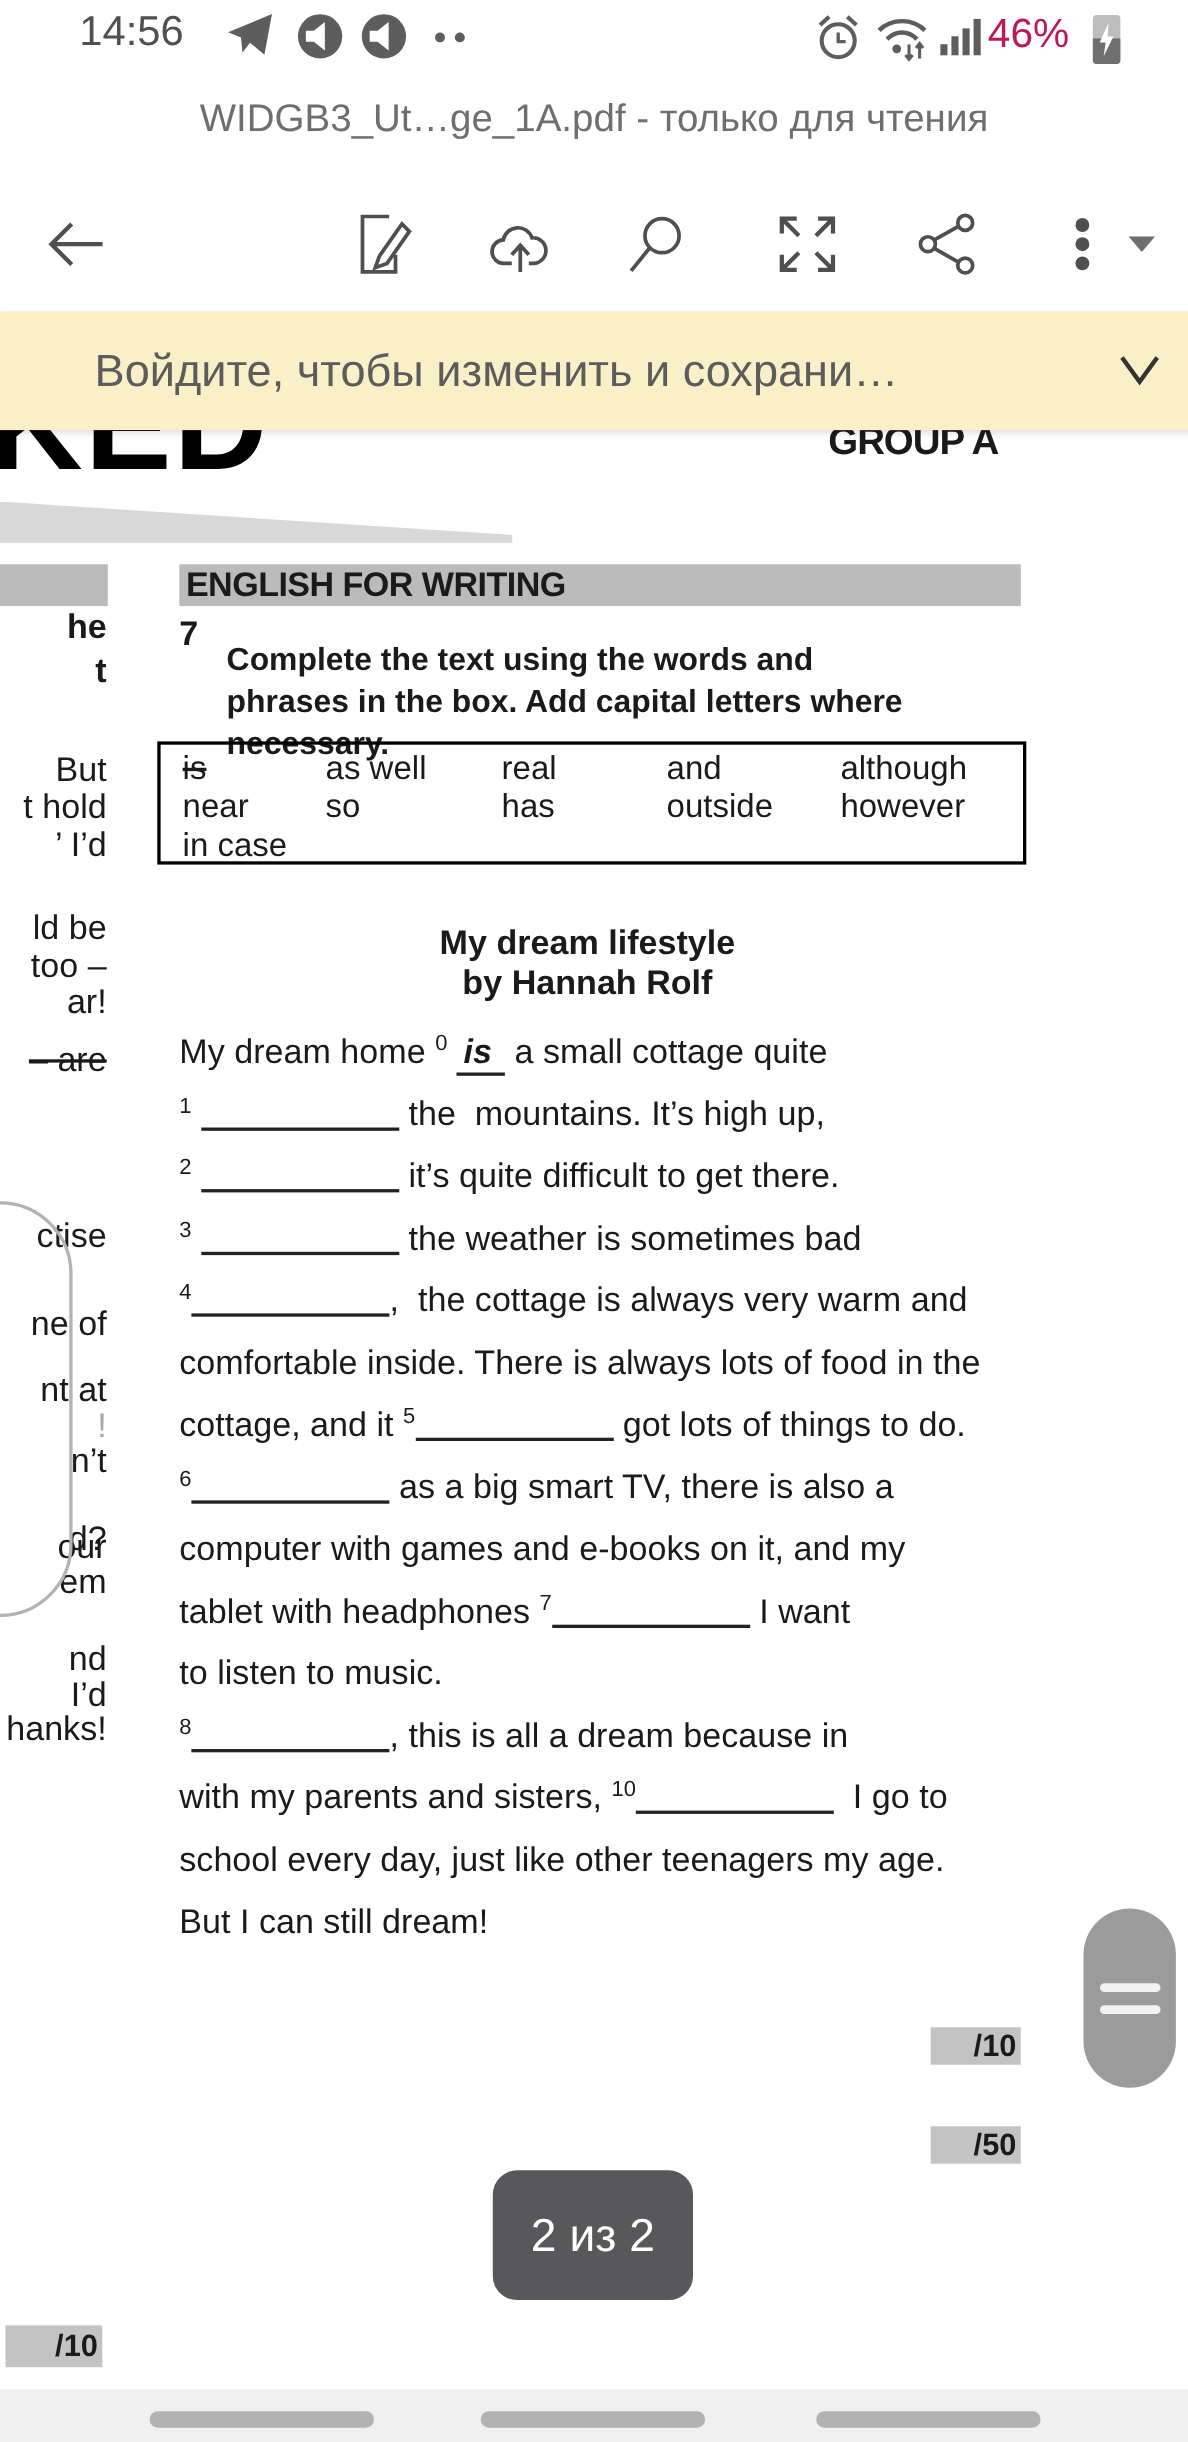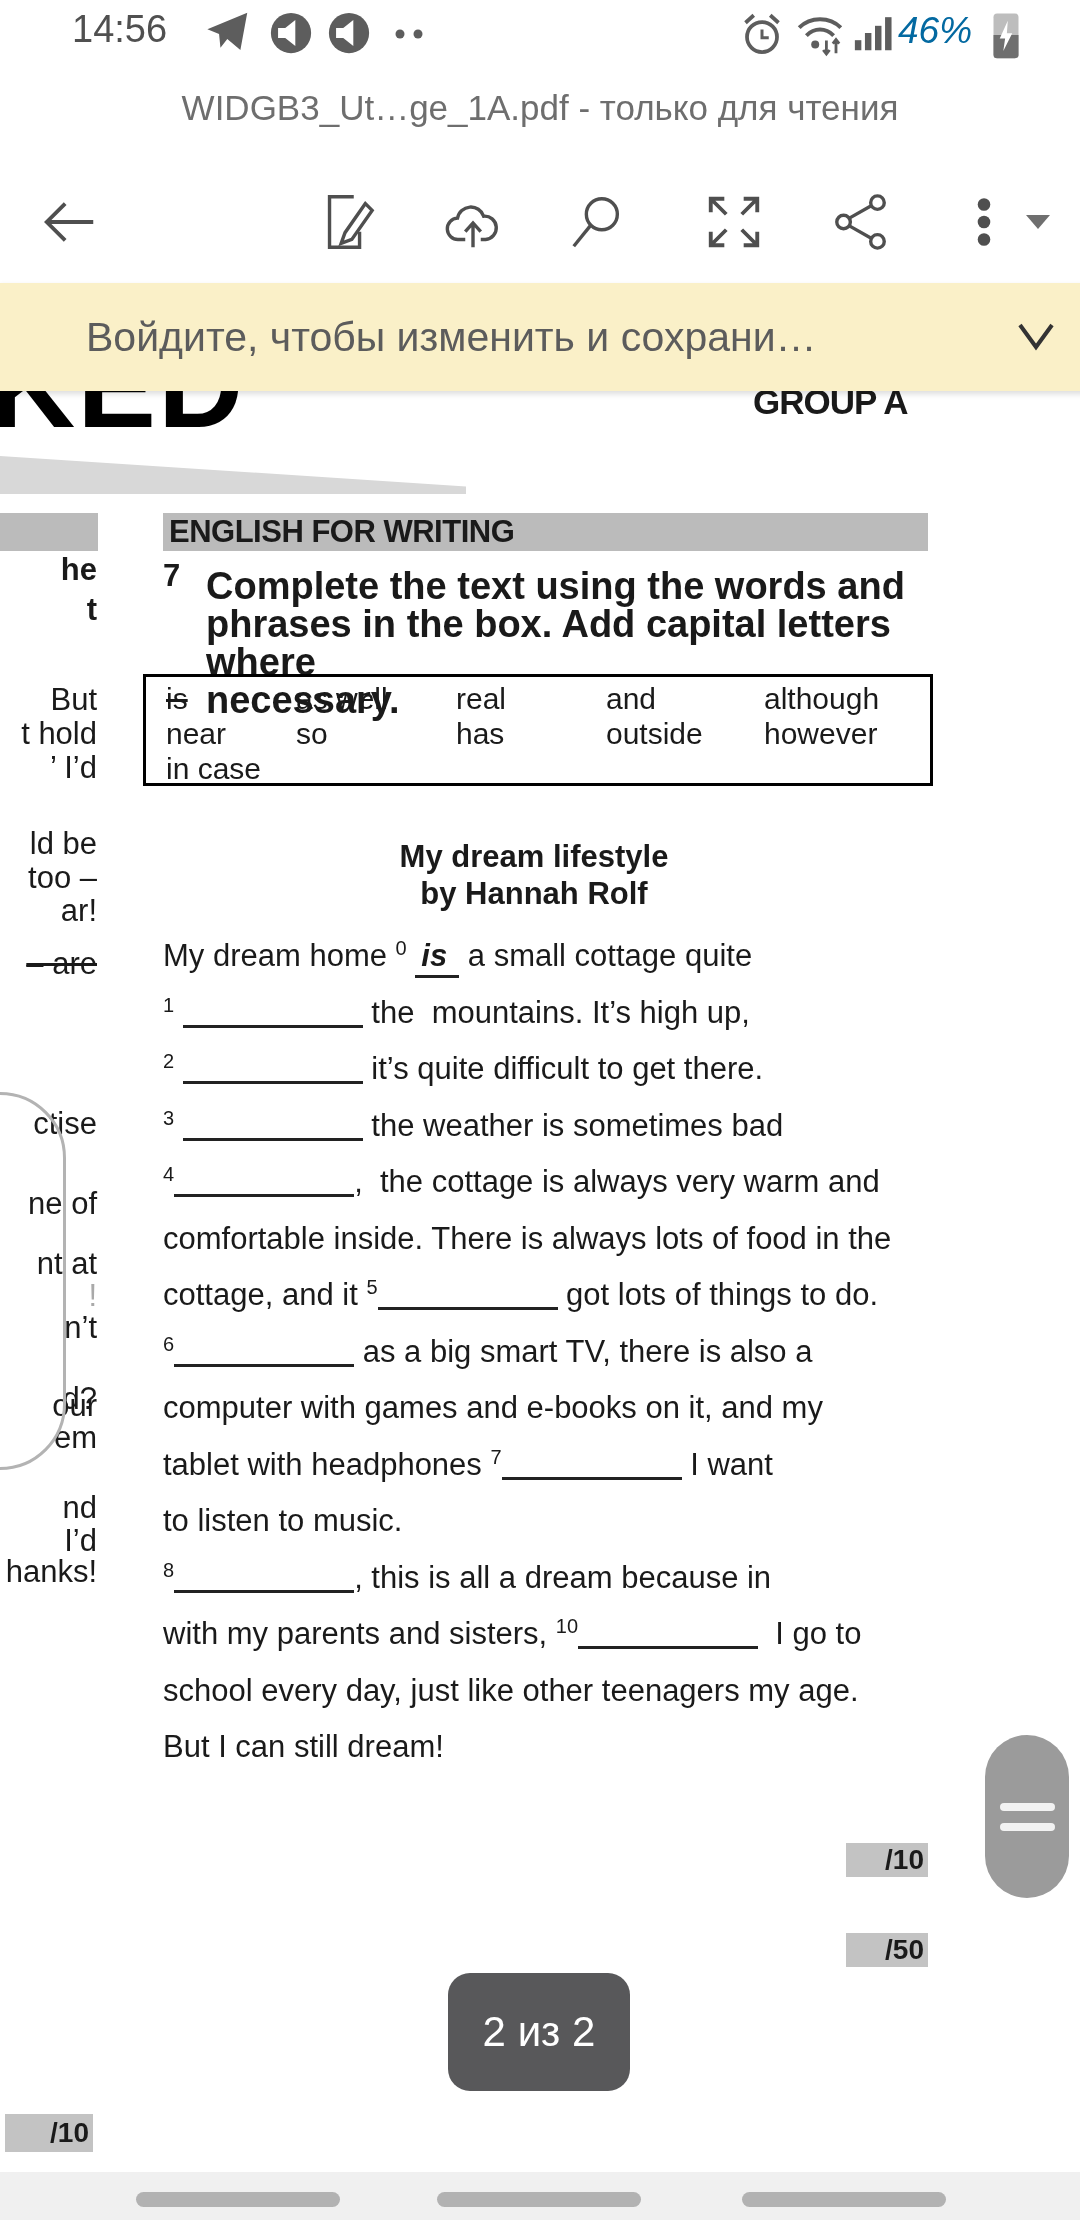--- a/index.html
+++ b/index.html
@@ -2,21 +2,21 @@
 <html><head>
 <meta charset="utf-8">
 <style>
   html,body{margin:0;padding:0;background:#fff;}
   #screen{position:relative;width:1080px;height:2220px;background:#fff;overflow:hidden;
           font-family:"Liberation Sans","DejaVu Sans",sans-serif;color:#1a1a1a;}
   
   #statusbar{position:absolute;top:0;left:0;width:1080px;height:60px;}
   .sb-time{position:absolute;left:72px;top:8px;font-size:38px;color:#505050;}
   .sb-ico{position:absolute;top:10px;}
-  .sb-pct{position:absolute;left:898px;top:10px;font-size:37px;color:#0369a1;font-style:italic;}
+  .sb-pct{position:absolute;left:898px;top:10px;font-size:37px;color:#be185d;}
   
   #doctitle{position:absolute;top:88px;left:0;width:1080px;text-align:center;
             font-size:35px;color:#6e6e6e;}
   
   #toolbar{position:absolute;top:168px;left:0;width:1080px;height:110px;}
   .tb-btn{position:absolute;top:14px;width:70px;height:80px;display:flex;align-items:center;justify-content:center;}
   
   #banner{position:absolute;top:283px;left:0;width:1080px;height:108px;background:#faf0c8;
           box-shadow:0 3px 6px rgba(0,0,0,.14);z-index:5;display:flex;align-items:center;padding-left:40px;}
   #banner .msg{margin-left:46px;font-size:41px;color:#5c5c5c;flex:1;}
@@ -27,21 +27,21 @@
         letter-spacing:2px;z-index:1;}
   #groupA{position:absolute;top:382px;left:753px;font-size:35px;font-weight:bold;
           letter-spacing:-1px;z-index:1;}
   #wedge{position:absolute;top:456px;left:0;width:466px;height:38px;background:#d8d8d8;
          clip-path:polygon(0 0,100% 80%,100% 100%,0 100%);}
   #hdr-block{position:absolute;top:513px;left:0;width:98px;height:38px;background:#bbb;}
   #hdr-bar{position:absolute;top:513px;left:163px;width:765px;height:38px;background:#bbb;
            font-size:31px;font-weight:bold;line-height:38px;padding-left:6px;box-sizing:border-box;
            letter-spacing:-.5px;}
   #ex-num{position:absolute;top:557px;left:163px;font-size:31px;font-weight:bold;line-height:38px;}
-  #ex-instr{position:absolute;top:567px;left:206px;width:720px;font-size:38px;font-weight:bold;line-height:38px;}
+  #ex-instr{position:absolute;top:581px;left:206px;width:720px;font-size:29px;font-weight:bold;line-height:38px;}
   #wordbox{position:absolute;top:674px;left:143px;width:790px;height:112px;border:3px solid #000;
            box-sizing:border-box;padding:4px 0 0 20px;font-size:30px;}
   .wb-row{display:grid;grid-template-columns:130px 160px 150px 158px 1fr;line-height:35px;}
   .wb-cell.struck{text-decoration:line-through;}
   #txt-title{position:absolute;top:838px;left:163px;width:742px;text-align:center;
              font-size:31px;font-weight:bold;line-height:37px;}
   #gapfill{position:absolute;top:928px;left:163px;width:800px;font-size:31px;line-height:56.5px;}
   .tline{white-space:pre-wrap;}
   .tline sup{font-size:20px;line-height:0;}
   .blank{display:inline-block;width:180px;height:26px;border-bottom:3px solid #222;vertical-align:-5px;}

